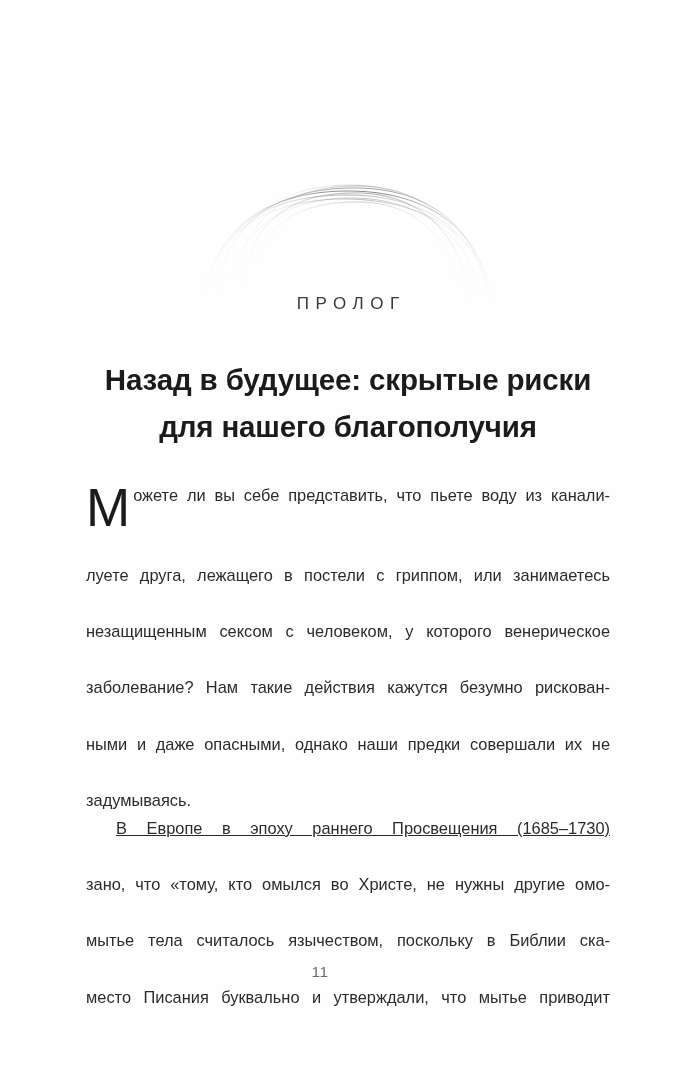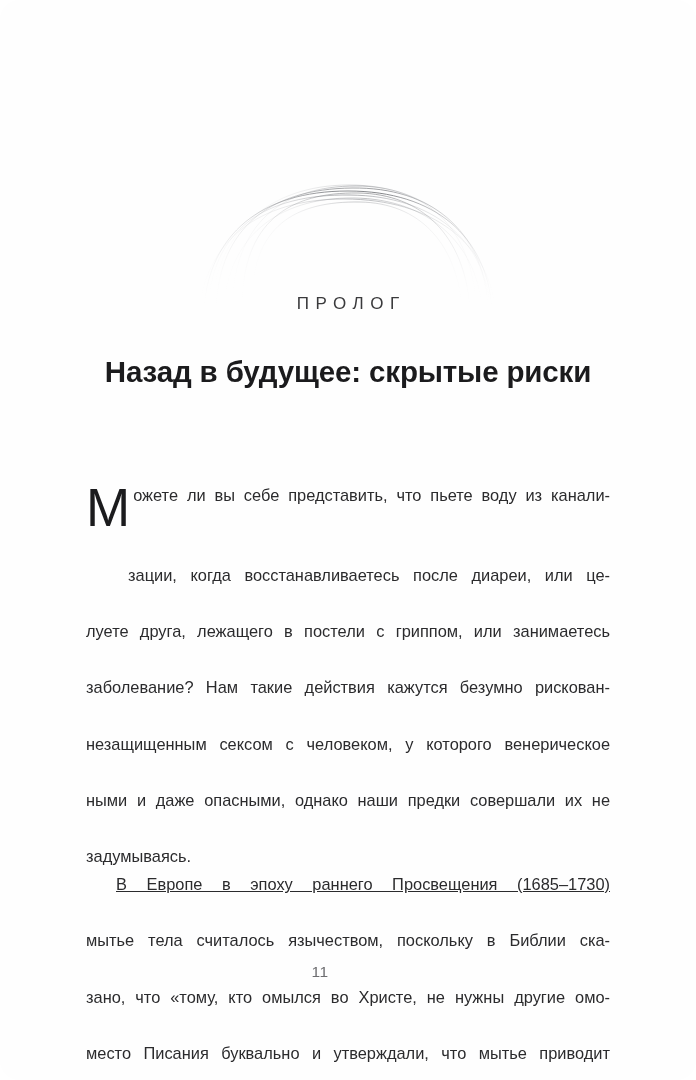--- a/index.html
+++ b/index.html
@@ -50,21 +50,21 @@
     font-weight: 400;
     letter-spacing: 6.5px;
     text-indent: 6.5px;
     color: #3a3a3c;
   }
 
   
   .chapter-title {
     position: absolute;
     left: 48px;
-    top: 328px;
+    top: 336px;
     width: 600px;
     text-align: center;
     font-size: 29.5px;
     font-weight: 700;
     line-height: 47px;
     letter-spacing: -0.15px;
     color: #1b1b1d;
   }
   .chapter-title .tline {
     display: block;
@@ -183,41 +183,41 @@
         <path d="M14,120 C20,50 70,2 151,2 C232,2 283,50 289,118" stroke="url(#fadeC)" stroke-width="0.55"></path>
         <path d="M54,124 C52,42 98,18 162,19 C220,20 258,58 264,124" stroke="url(#fadeB)" stroke-width="0.5"></path>
       </g>
     </svg>
   </div>
 
   <div class="chapter-label">ПРОЛОГ</div>
 
   <h1 class="chapter-title">
     <span class="tline">Назад в будущее: скрытые риски</span>
+    <span class="tline">для нашего благополучия</span>
   </h1>
 
   <div class="body-copy">
 
     <p class="dropcap-para">
       <span class="dropcap">М</span>
       <span class="blk blk-1">
         <span class="ln-j">ожете ли вы себе представить, что пьете воду из канали-</span>
-        <span class="ln-j">зации, когда восстанавливаетесь после диареи, или це-</span>
       </span>
       <span class="ln-j">луете друга, лежащего в постели с гриппом, или занимаетесь</span>
+      <span class="ln-j">незащищенным сексом с человеком, у которого венерическое</span>
       <span class="ln-j">заболевание? Нам такие действия кажутся безумно рискован-</span>
-      <span class="ln-j">незащищенным сексом с человеком, у которого венерическое</span>
       <span class="ln-j">ными и даже опасными, однако наши предки совершали их не</span>
       <span class="ln-last">задумываясь.</span>
     </p>
 
     <p>
       <span class="ln-j para-indent">В Европе в эпоху раннего Просвещения (1685–1730)</span>
+      <span class="ln-j">зано, что «тому, кто омылся во Христе, не нужны другие омо-</span>
       <span class="ln-j">мытье тела считалось язычеством, поскольку в Библии ска-</span>
-      <span class="ln-j">зано, что «тому, кто омылся во Христе, не нужны другие омо-</span>
       <span class="ln-j">место Писания буквально и утверждали, что мытье приводит</span>
 
     </p>
 
   </div>
 
   <div class="folio">11</div>
 
 </div>
 

